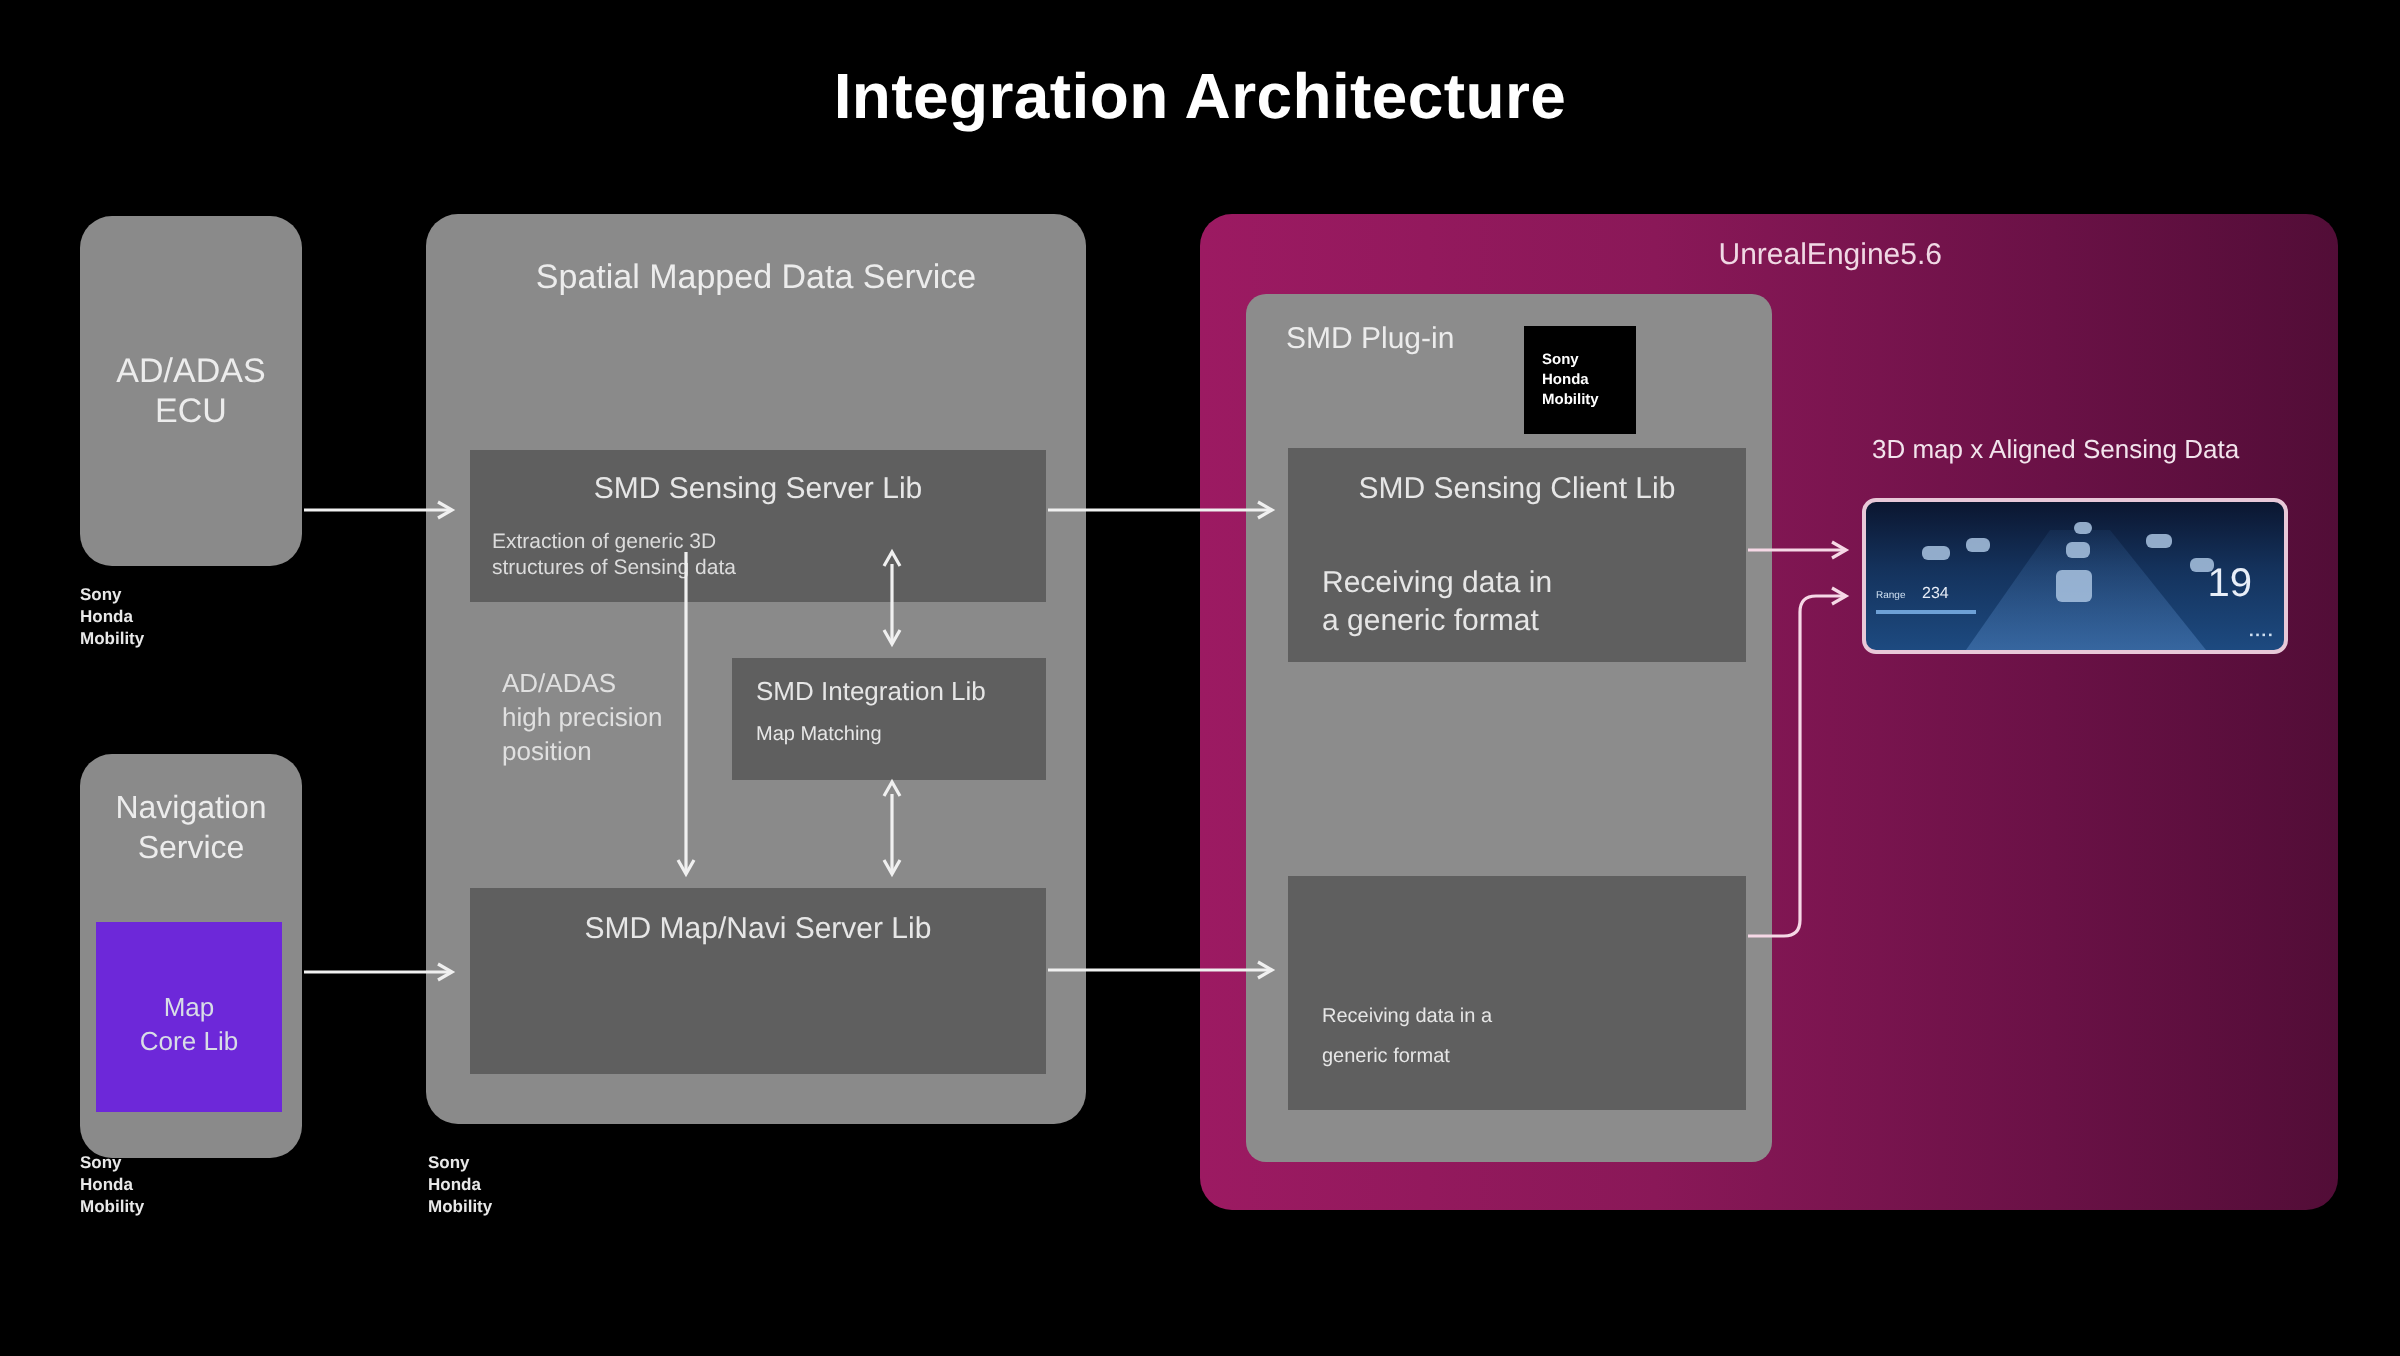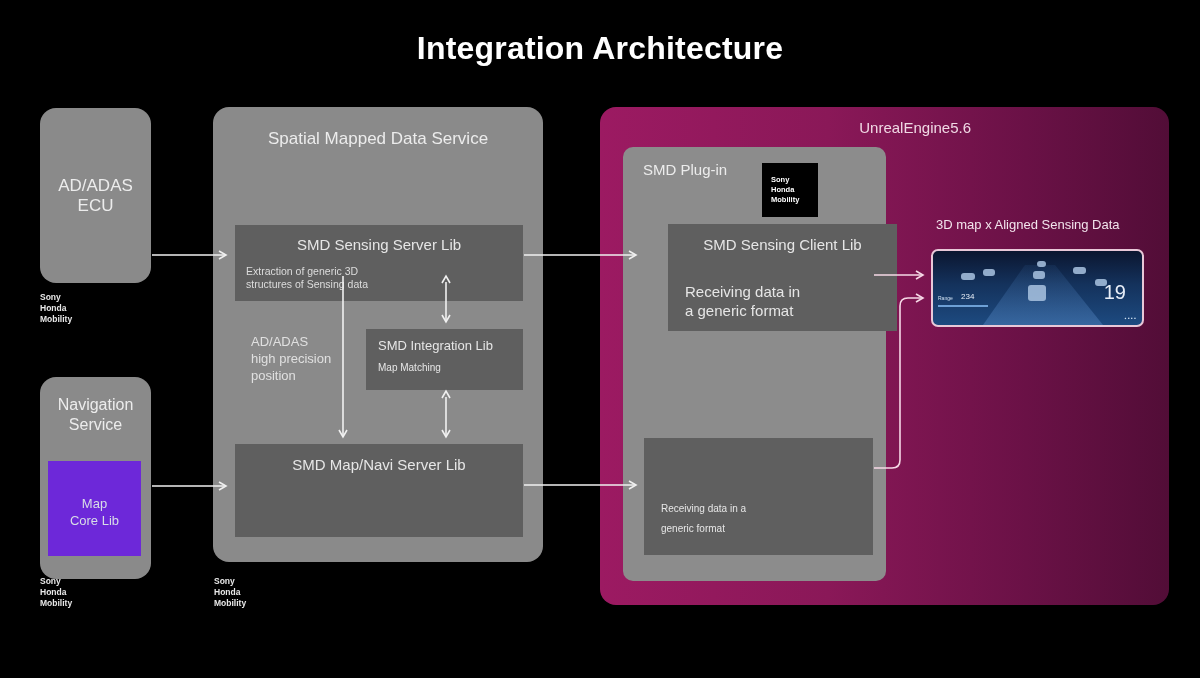--- a/index.html
+++ b/index.html
@@ -50,21 +50,21 @@
       background: linear-gradient(90deg, #9c1a62 0%, #8a1858 40%, #6a1146 75%, #520d37 100%);
     }
     .unreal .header { position: absolute; right: 198px; top: 12px; font-size: 15px; color: #f0d8e4; }
 
     .plugin { left: 623px; top: 147px; width: 263px; height: 434px; background: #8c8c8c; border-radius: 10px; }
     .plugin .header { position: absolute; left: 20px; top: 14px; font-size: 15px; color: #ececec; }
 
     .shm-badge { position: absolute; left: 762px; top: 163px; width: 56px; height: 54px; background: #000; }
     .shm-badge .brand-in { position: absolute; left: 9px; top: 12px; font-size: 7.5px; font-weight: bold; line-height: 10px; color: #fff; }
 
-    .sensing-client { left: 644px; top: 224px; width: 229px; height: 107px; margin-left: 24px; }
+    .sensing-client { left: 644px; top: 224px; width: 229px; height: 107px; }
     .sensing-client .inner-title { top: 12px; font-size: 15px; }
     .sensing-client .big-desc { position: absolute; left: 17px; top: 58px; font-size: 15px; line-height: 19px; color: #e6e6e6; }
 
     .mapnavi-client { left: 644px; top: 438px; width: 229px; height: 117px; }
     .mapnavi-client .inner-title { top: 12px; font-size: 14px; text-align: left; left: 23px; }
     .mapnavi-client .big-desc { position: absolute; left: 17px; top: 61px; font-size: 10px; line-height: 20px; color: #e6e6e6; }
 
     .preview-label { position: absolute; left: 936px; top: 217px; font-size: 13px; color: #f2e4ec; }
     .preview {
       position: absolute; left: 931px; top: 249px; width: 213px; height: 78px;

